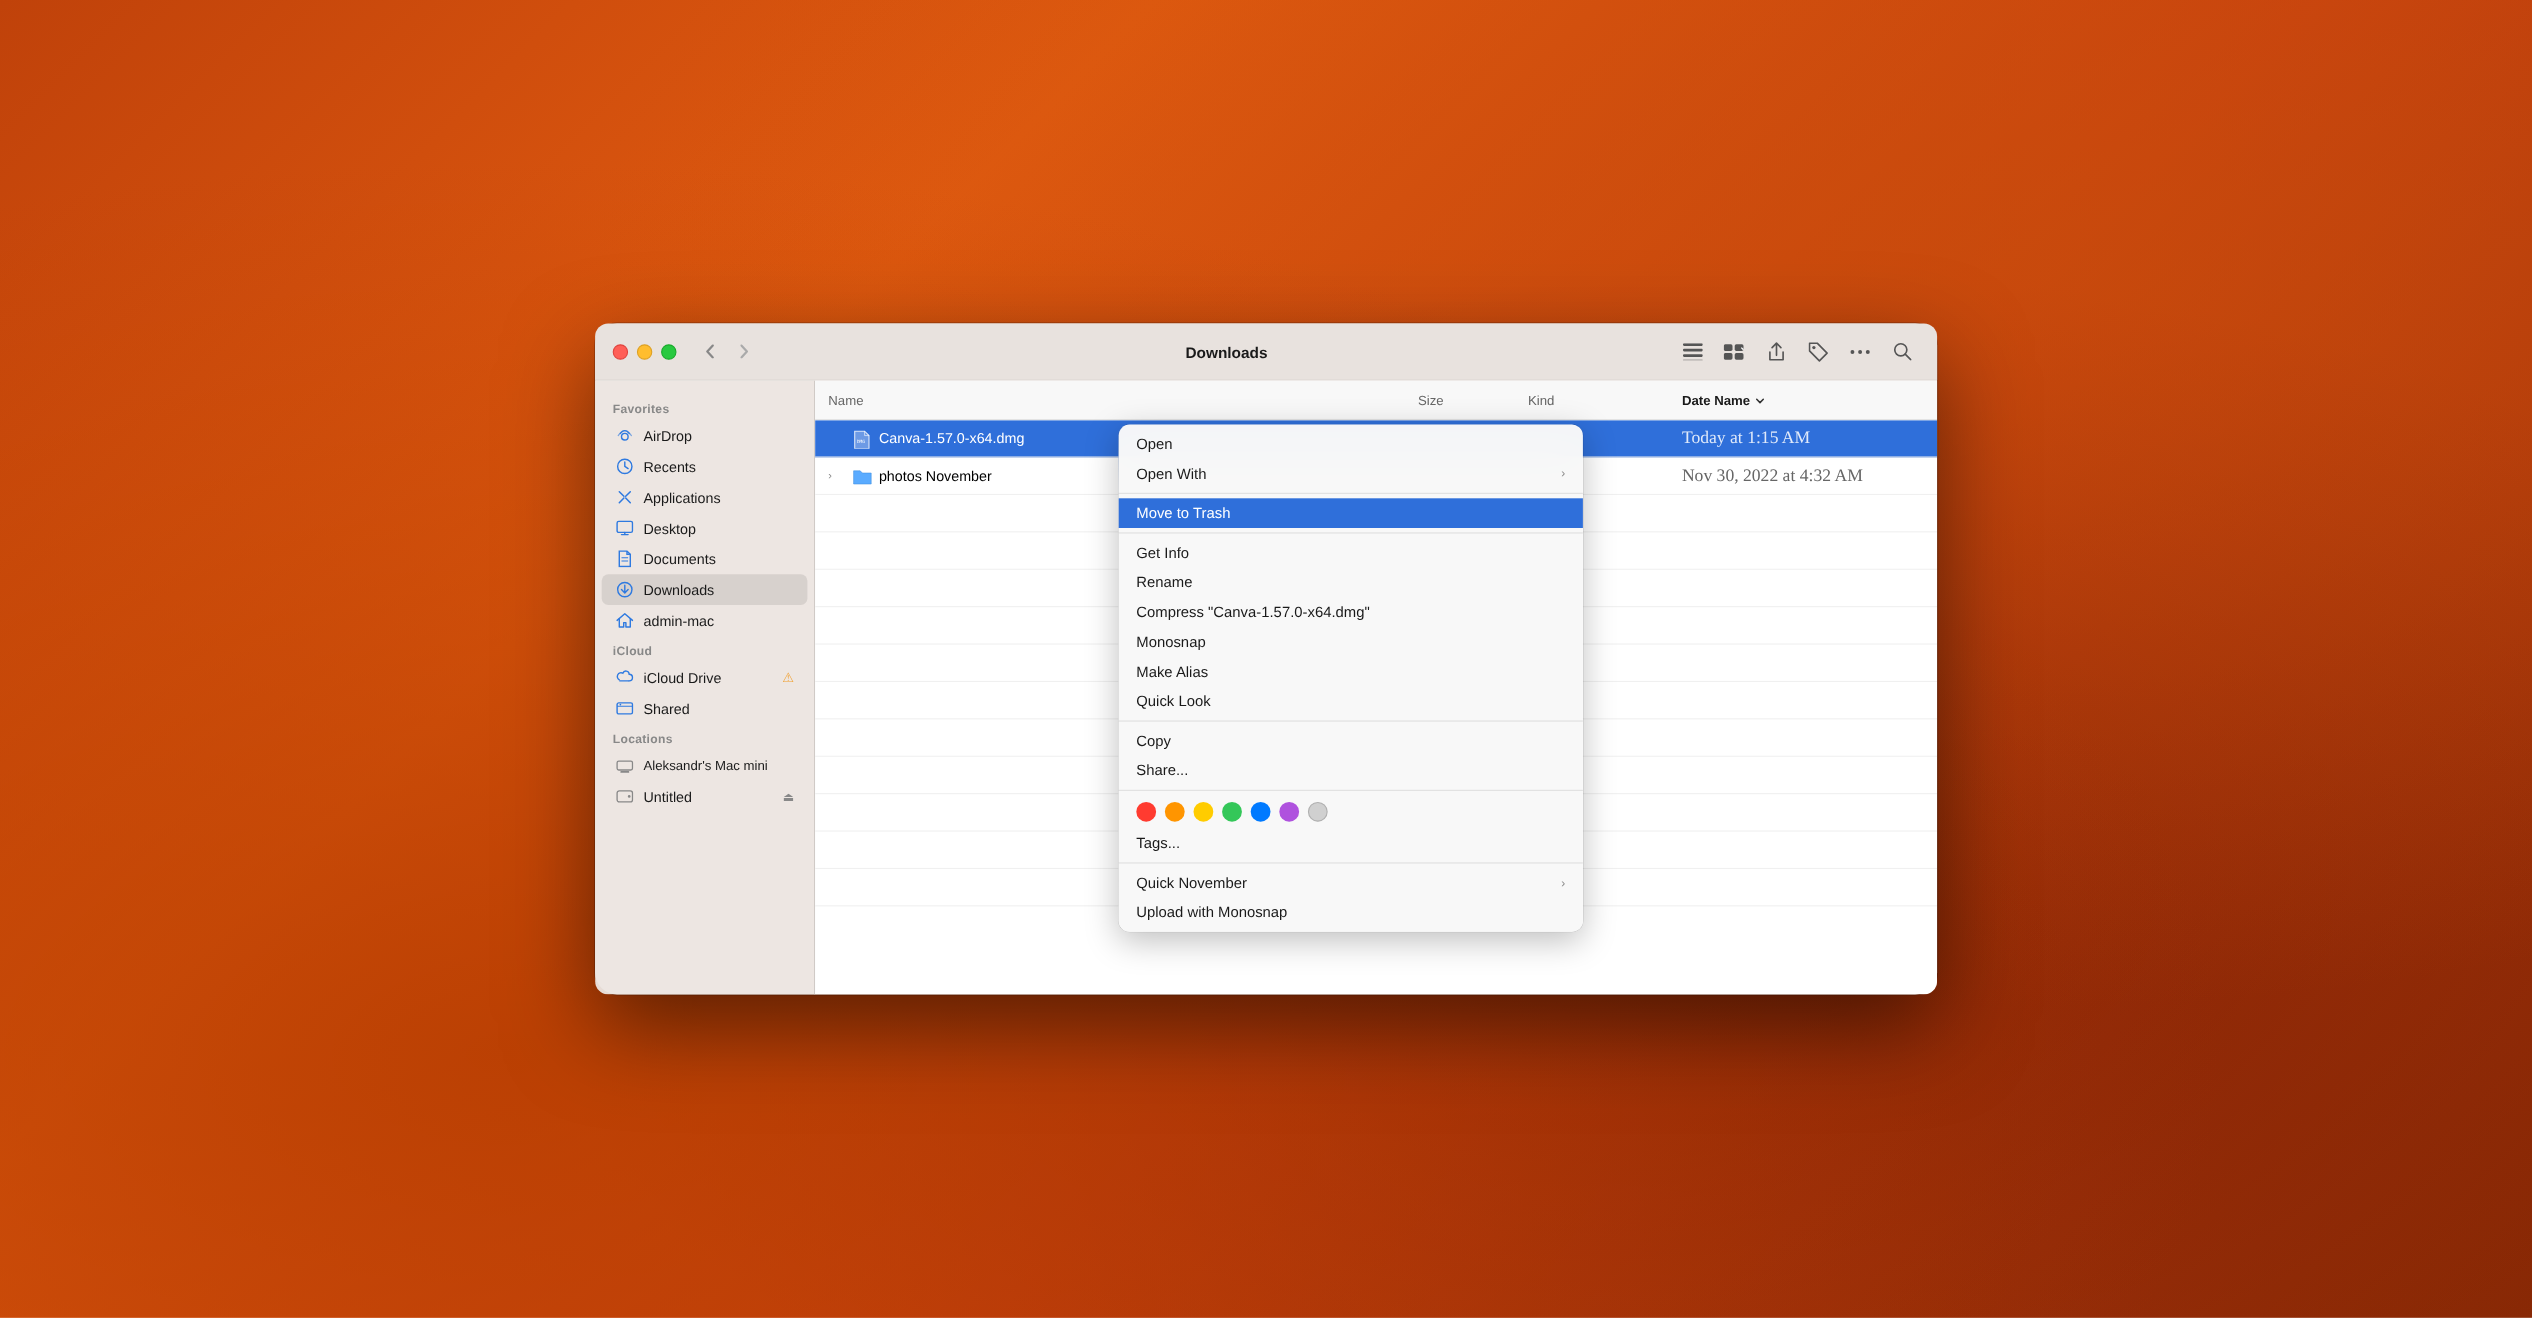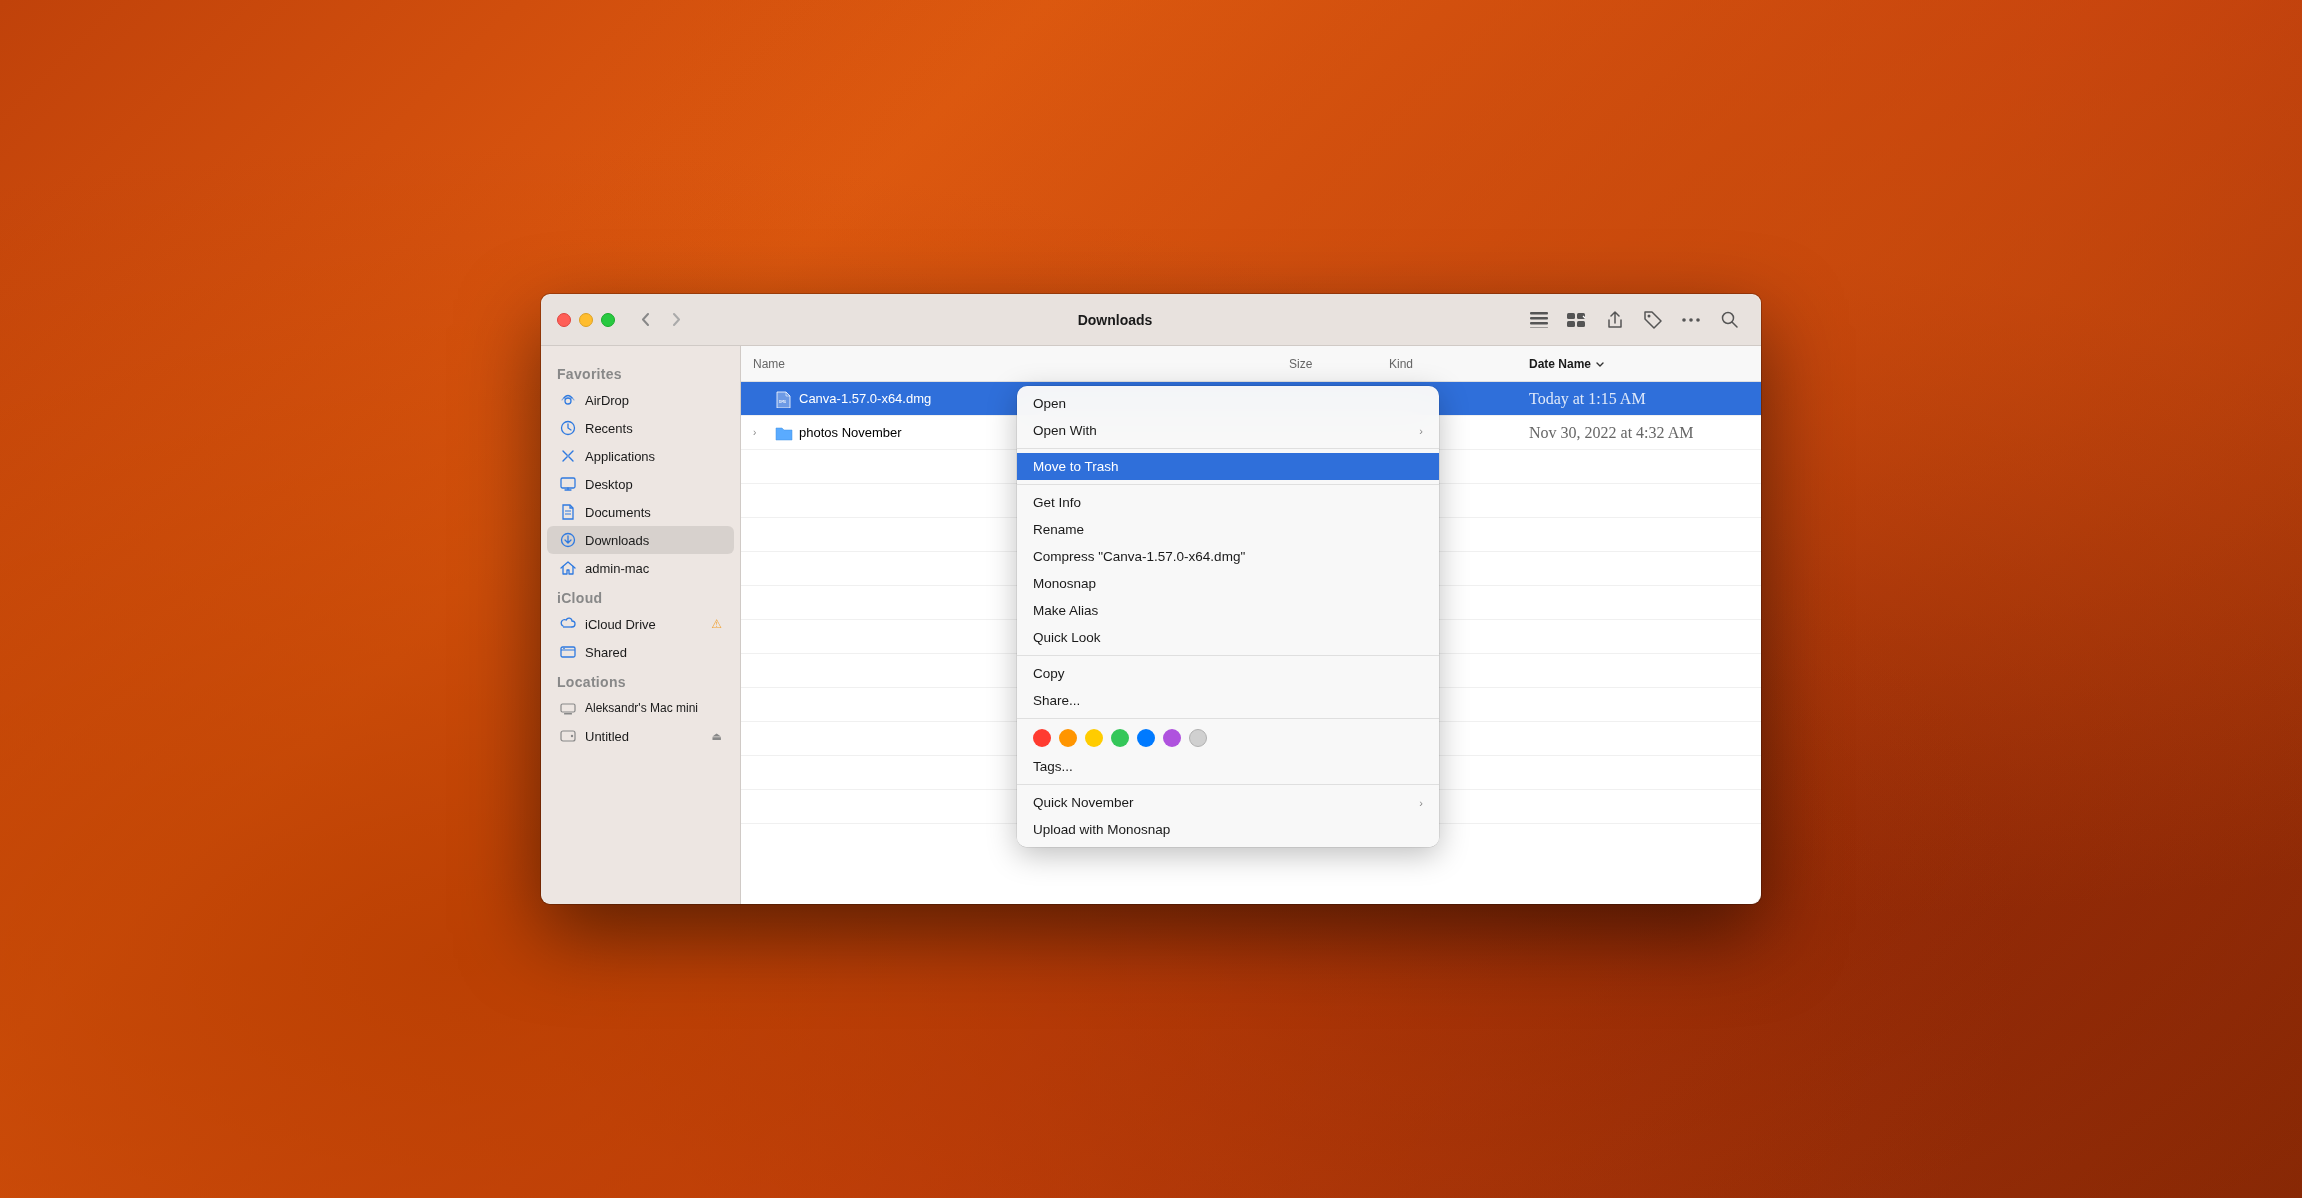--- a/index.html
+++ b/index.html
@@ -21,21 +21,21 @@
       background: radial-gradient(ellipse at 20% 80%, rgba(180,60,0,0.8) 0%, transparent 60%),
                   radial-gradient(ellipse at 80% 20%, rgba(200,80,10,0.6) 0%, transparent 50%),
                   radial-gradient(ellipse at 70% 70%, rgba(100,20,0,0.5) 0%, transparent 50%);
       pointer-events: none;
     }
 
     .finder-window {
       width: 1220px;
       height: 610px;
       background: #f0ece8;
-      border-radius: 9px;
+      border-radius: 20px;
       box-shadow: 0 30px 80px rgba(0,0,0,0.5), 0 0 0 1px rgba(0,0,0,0.2);
       display: flex;
       flex-direction: column;
       overflow: visible;
       position: relative;
     }
 
     .title-bar {
       height: 52px;
       background: #e8e2de;
@@ -122,21 +122,21 @@
     .sidebar {
       width: 200px;
       background: rgba(236, 230, 226, 0.95);
       border-right: 1px solid #d0cac6;
       padding: 12px 0;
       overflow-y: auto;
       flex-shrink: 0;
     }
 
     .sidebar-section-label {
-      font-size: 14px;
+      font-size: 11px;
       font-weight: 600;
       color: #888;
       padding: 8px 16px 4px 16px;
       text-transform: none;
       letter-spacing: 0.3px;
     }
 
     .sidebar-item {
       display: flex;
       align-items: center;

